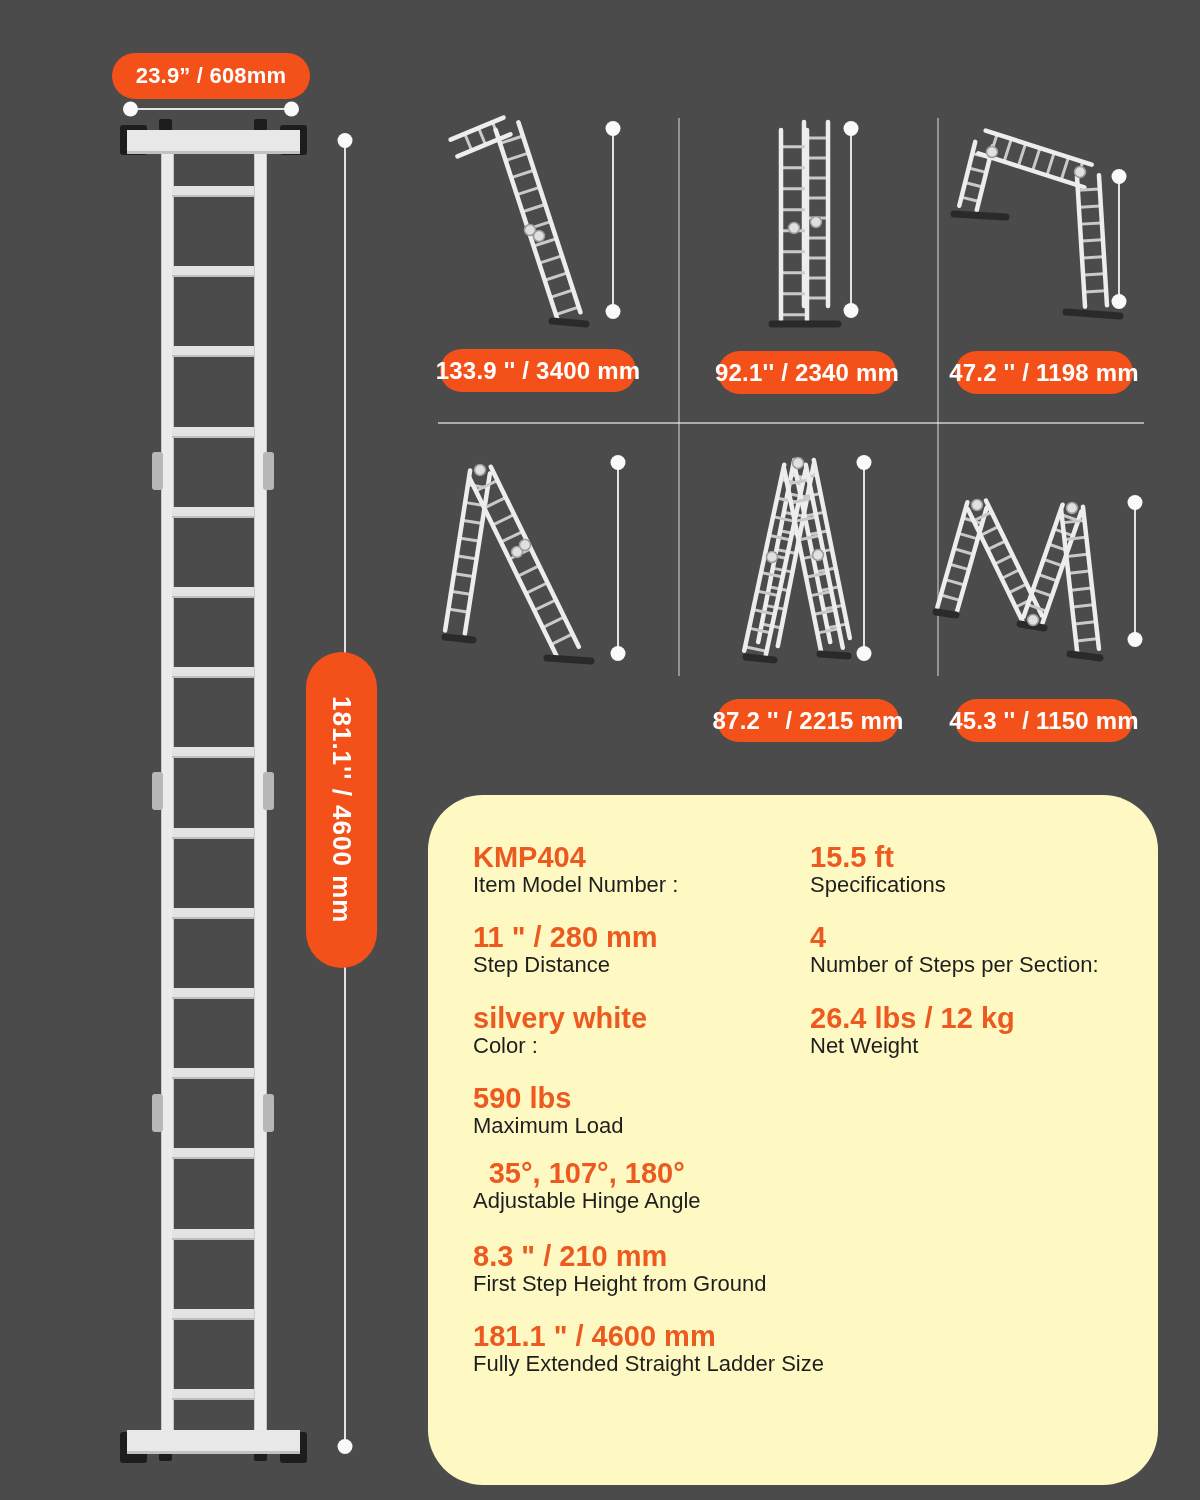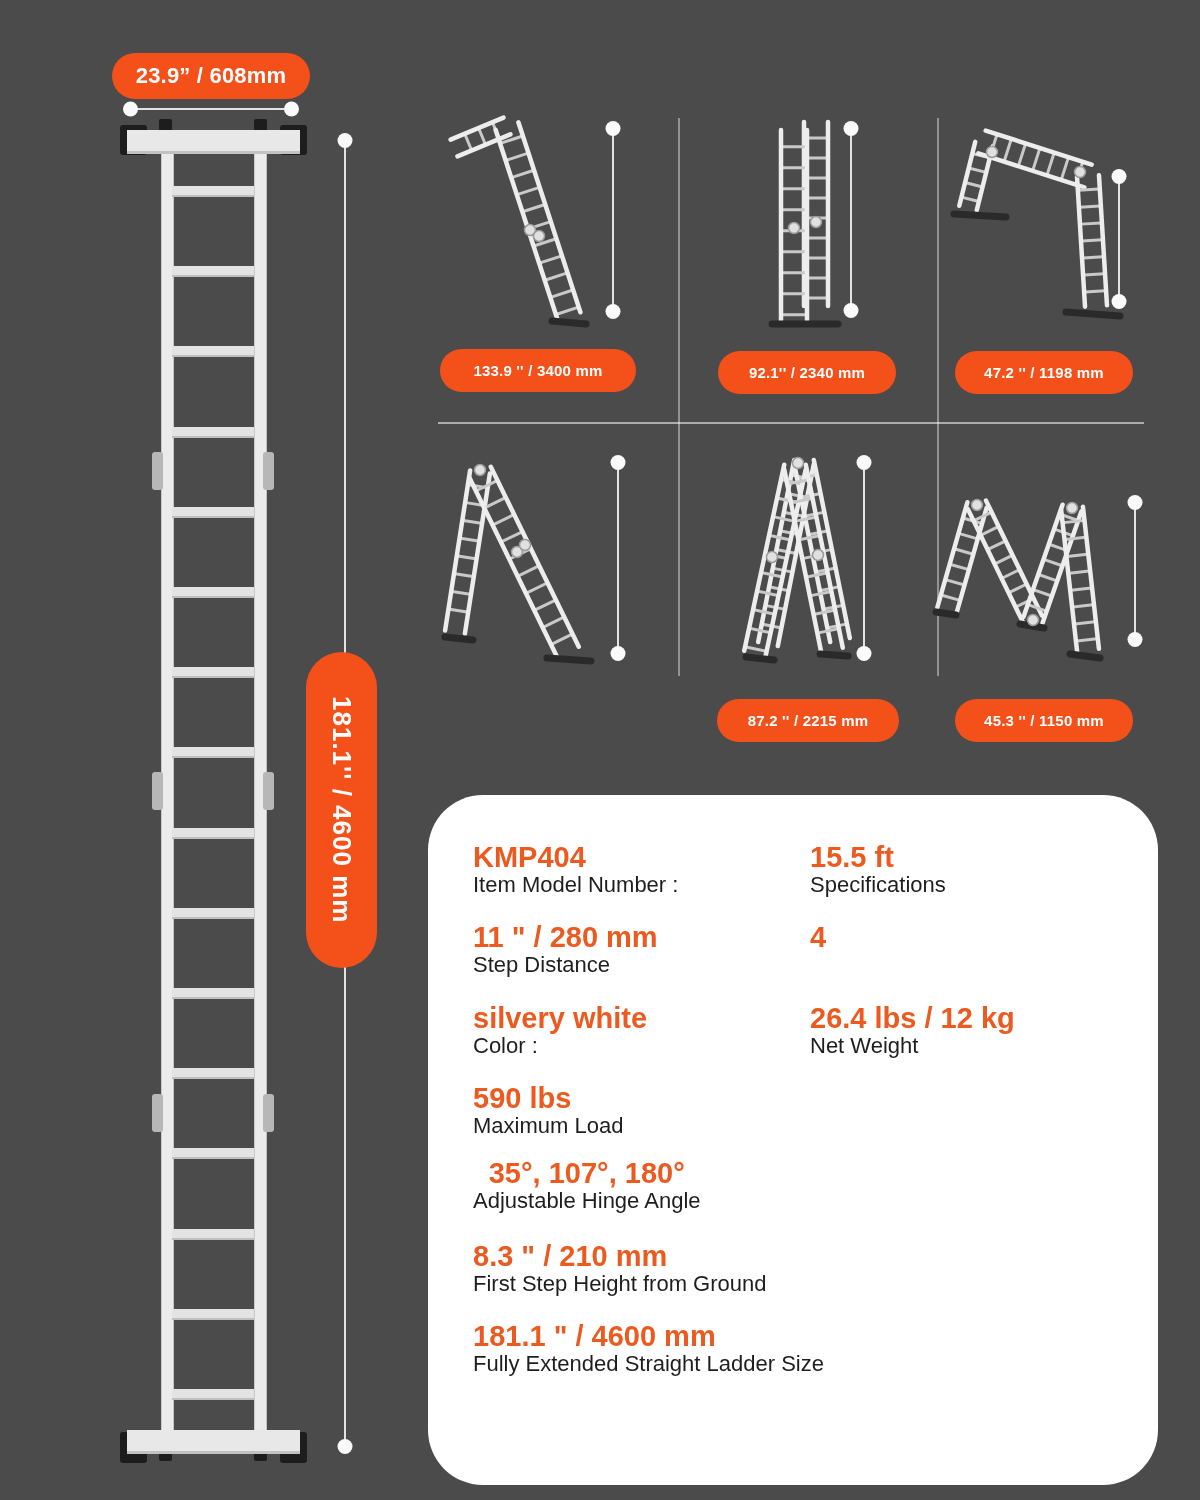--- a/index.html
+++ b/index.html
@@ -2,21 +2,21 @@
 <html><head>
 <meta charset="utf-8">
 <style>
   html,body{margin:0;padding:0;background:#333;}
   #canvas{position:relative;width:1200px;height:1500px;background:#4B4B4B;overflow:hidden;
           font-family:"Liberation Sans",sans-serif;}
 
   
   .pill{position:absolute;background:#F4501A;color:#fff;font-weight:700;
         display:flex;align-items:center;justify-content:center;
-        border-radius:22px;font-size:15px;letter-spacing:.2px;white-space:nowrap;}
+        border-radius:22px;font-size:24px;letter-spacing:.2px;white-space:nowrap;}
   .pill.big{border-radius:23px;font-size:22px;}
   .pill.vert{border-radius:36px;font-size:26px;}
   .pill.vert span{writing-mode:vertical-rl;text-orientation:mixed;letter-spacing:1px;}
 
   
   .dimline{position:absolute;}
   .dimline .vline{position:absolute;left:50%;transform:translateX(-50%);top:7px;bottom:7px;width:2px;background:#E3E3E3;}
   .dimline .hline{position:absolute;top:50%;transform:translateY(-50%);left:7px;right:7px;height:2px;background:#E3E3E3;}
   .dot{position:absolute;width:15px;height:15px;border-radius:50%;background:#FAFAFA;}
   .dot.t{top:0;left:50%;transform:translateX(-50%);}
@@ -31,21 +31,21 @@
   
   .rail{position:absolute;width:11px;top:148px;height:1284px;background:#EBEBEB;
         border-left:1px solid #C9C9C9;border-right:1px solid #C4C4C4;}
   .rung{position:absolute;left:172px;width:82px;height:9px;background:#E3E3E3;border-bottom:2px solid #BFBFBF;}
   .hinge{position:absolute;width:11px;height:38px;background:#B7B7B7;border-radius:3px;}
   .bar{position:absolute;left:127px;width:173px;height:21px;background:#E8E8E8;border-bottom:3px solid #C2C2C2;}
   .cap{position:absolute;width:27px;height:30px;background:#1D1D1D;border-radius:3px;}
   .tab{position:absolute;width:13px;height:12px;background:#1D1D1D;border-radius:2px;}
 
   
-  .card{position:absolute;left:428px;top:795px;width:730px;height:690px;background:#ffffff;border-radius:55px;}
+  .card{position:absolute;left:428px;top:795px;width:730px;height:690px;background:#fef9c3;border-radius:55px;}
   .spec{position:absolute;white-space:nowrap;}
   .spec .v{font-size:29px;font-weight:700;color:#EC5A20;line-height:1.05;}
   .spec .l{font-size:22px;color:#1E1E1E;}
 
   svg.cfg-art{position:absolute;overflow:visible;}
 </style>
 </head>
 <body>
 
 <div id="canvas">
@@ -386,19 +386,20 @@
       <div class="v">181.1 " / 4600 mm</div>
       <div class="l">Fully Extended Straight Ladder Size</div>
     </div>
 
     <div class="spec" style="left:382px;top:47px;">
       <div class="v">15.5 ft</div>
       <div class="l">Specifications</div>
     </div>
     <div class="spec" style="left:382px;top:127px;">
       <div class="v">4</div>
+      <div class="l">Number of Steps per Section:</div>
     </div>
     <div class="spec" style="left:382px;top:208px;">
       <div class="v">26.4 lbs / 12 kg</div>
       <div class="l">Net Weight</div>
     </div>
   </div>
 </div>
 
 </body></html>

